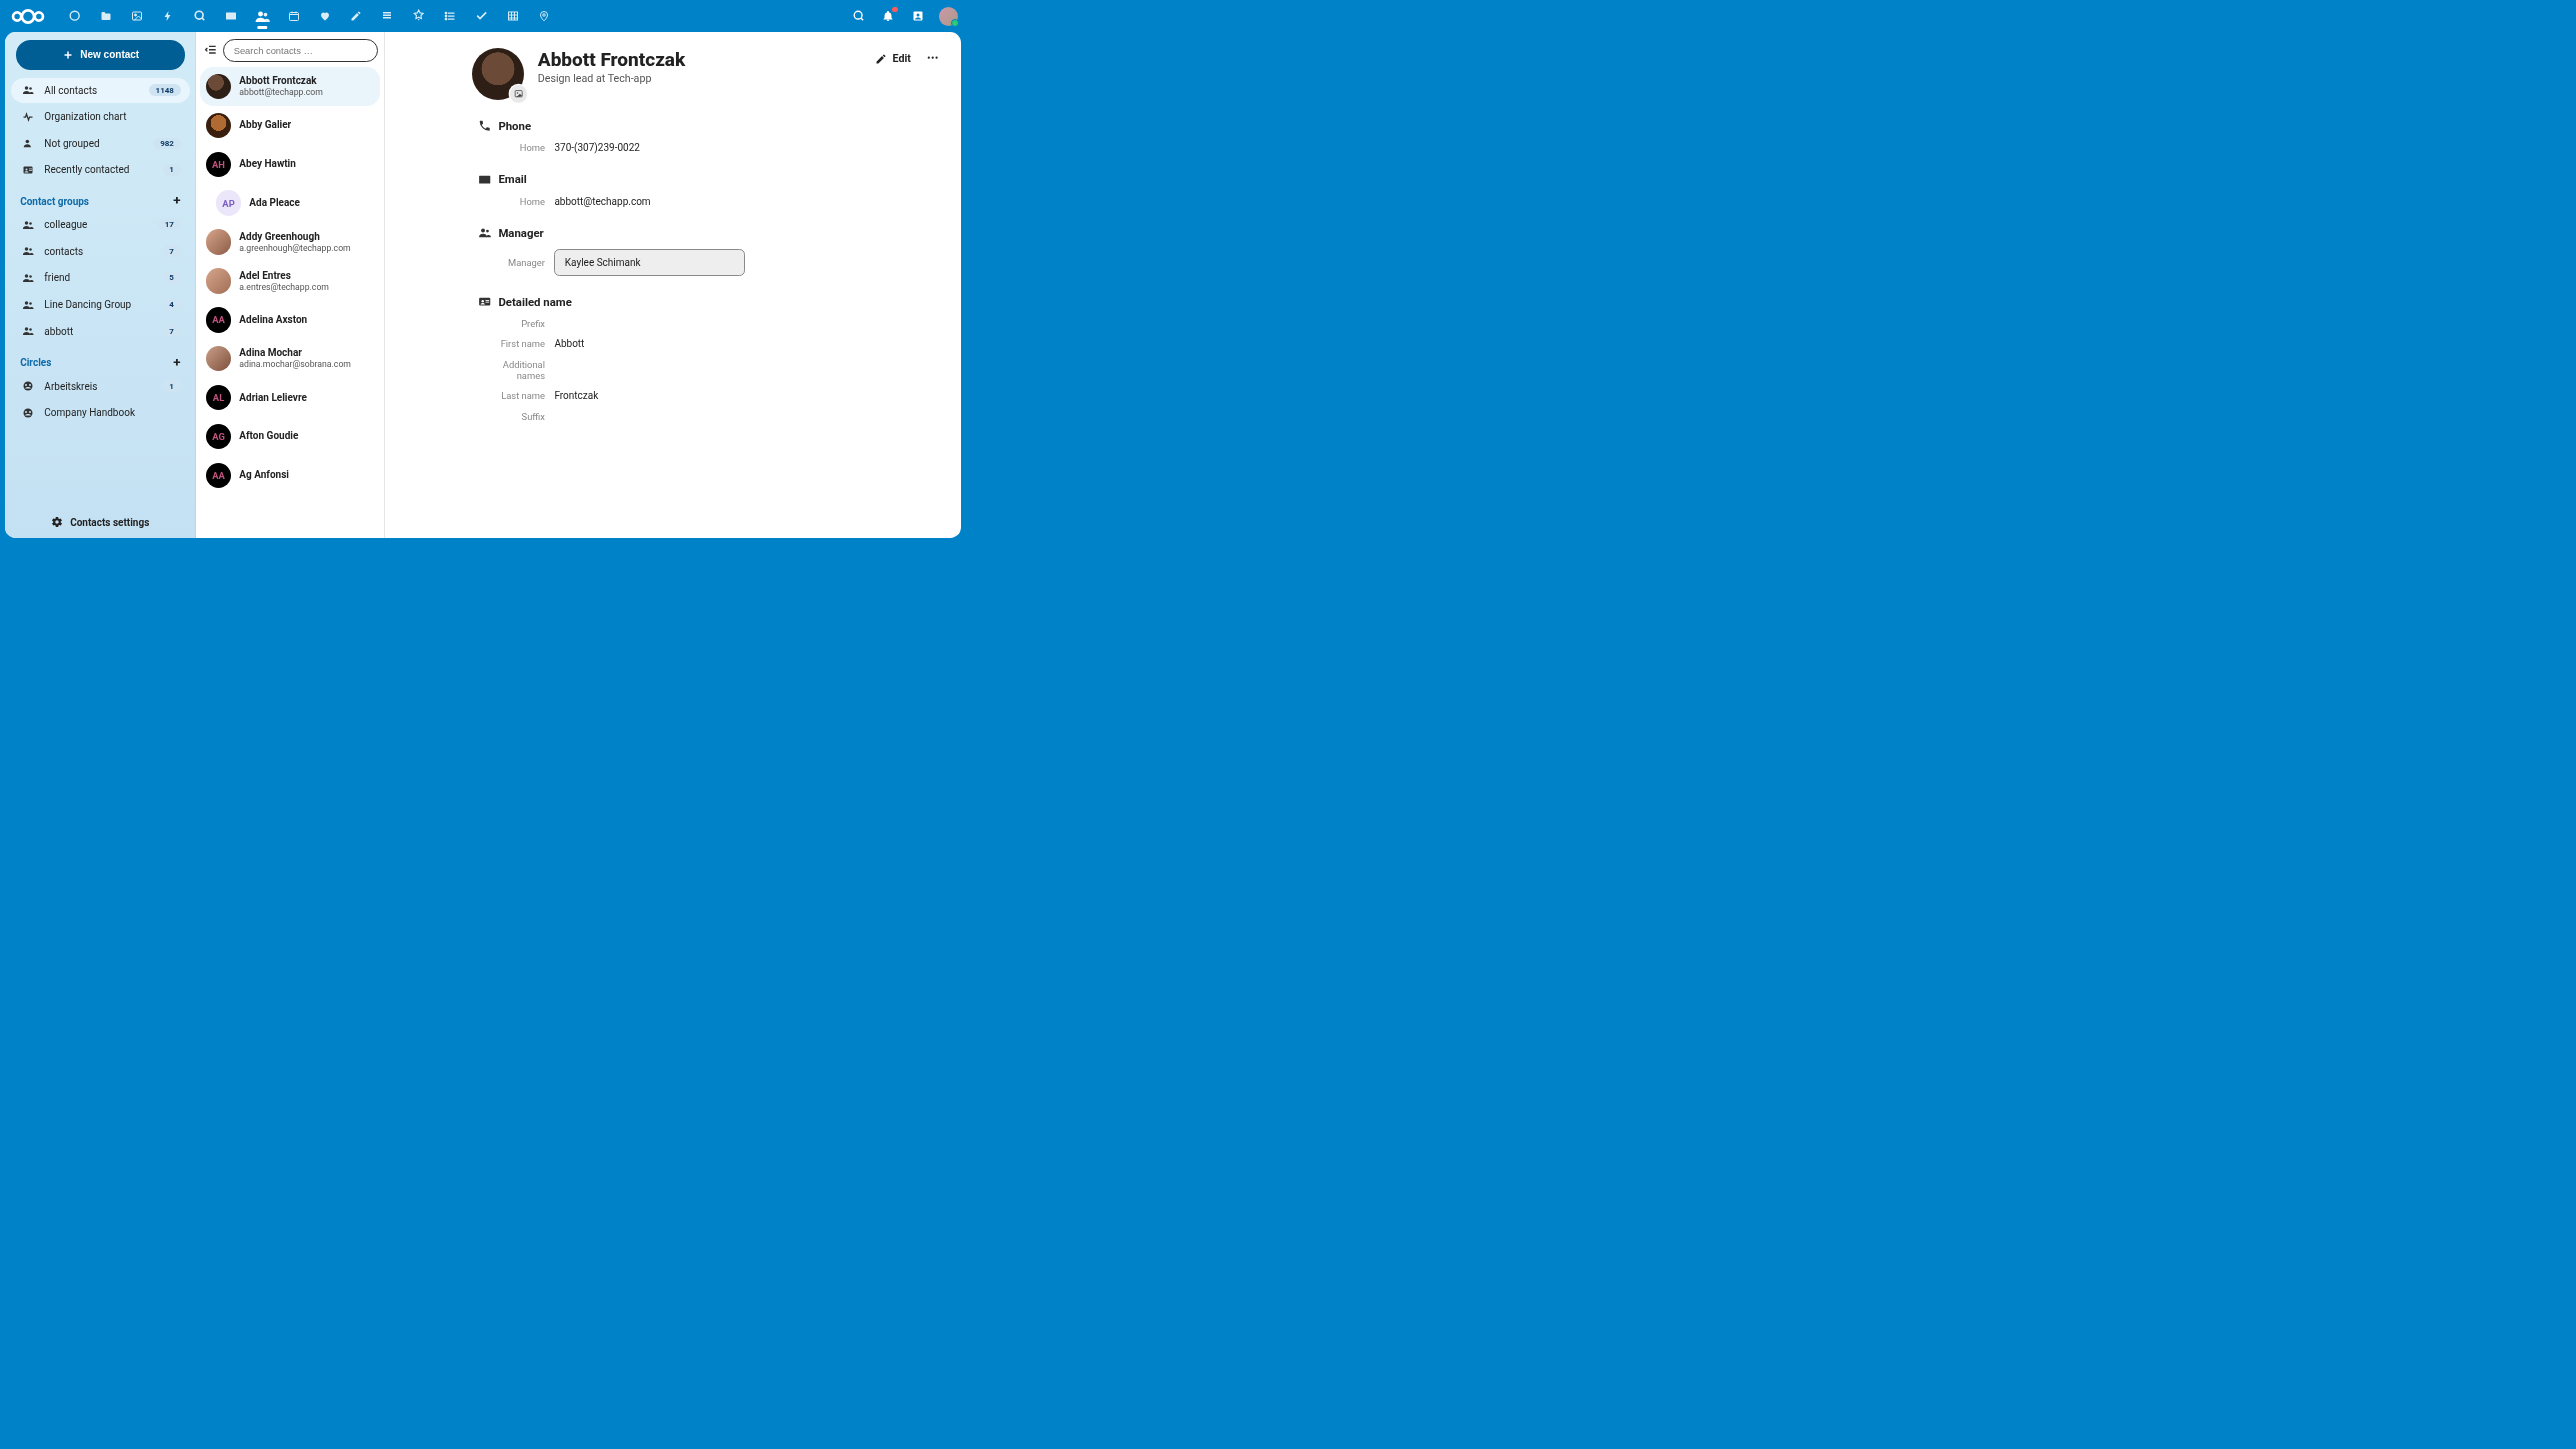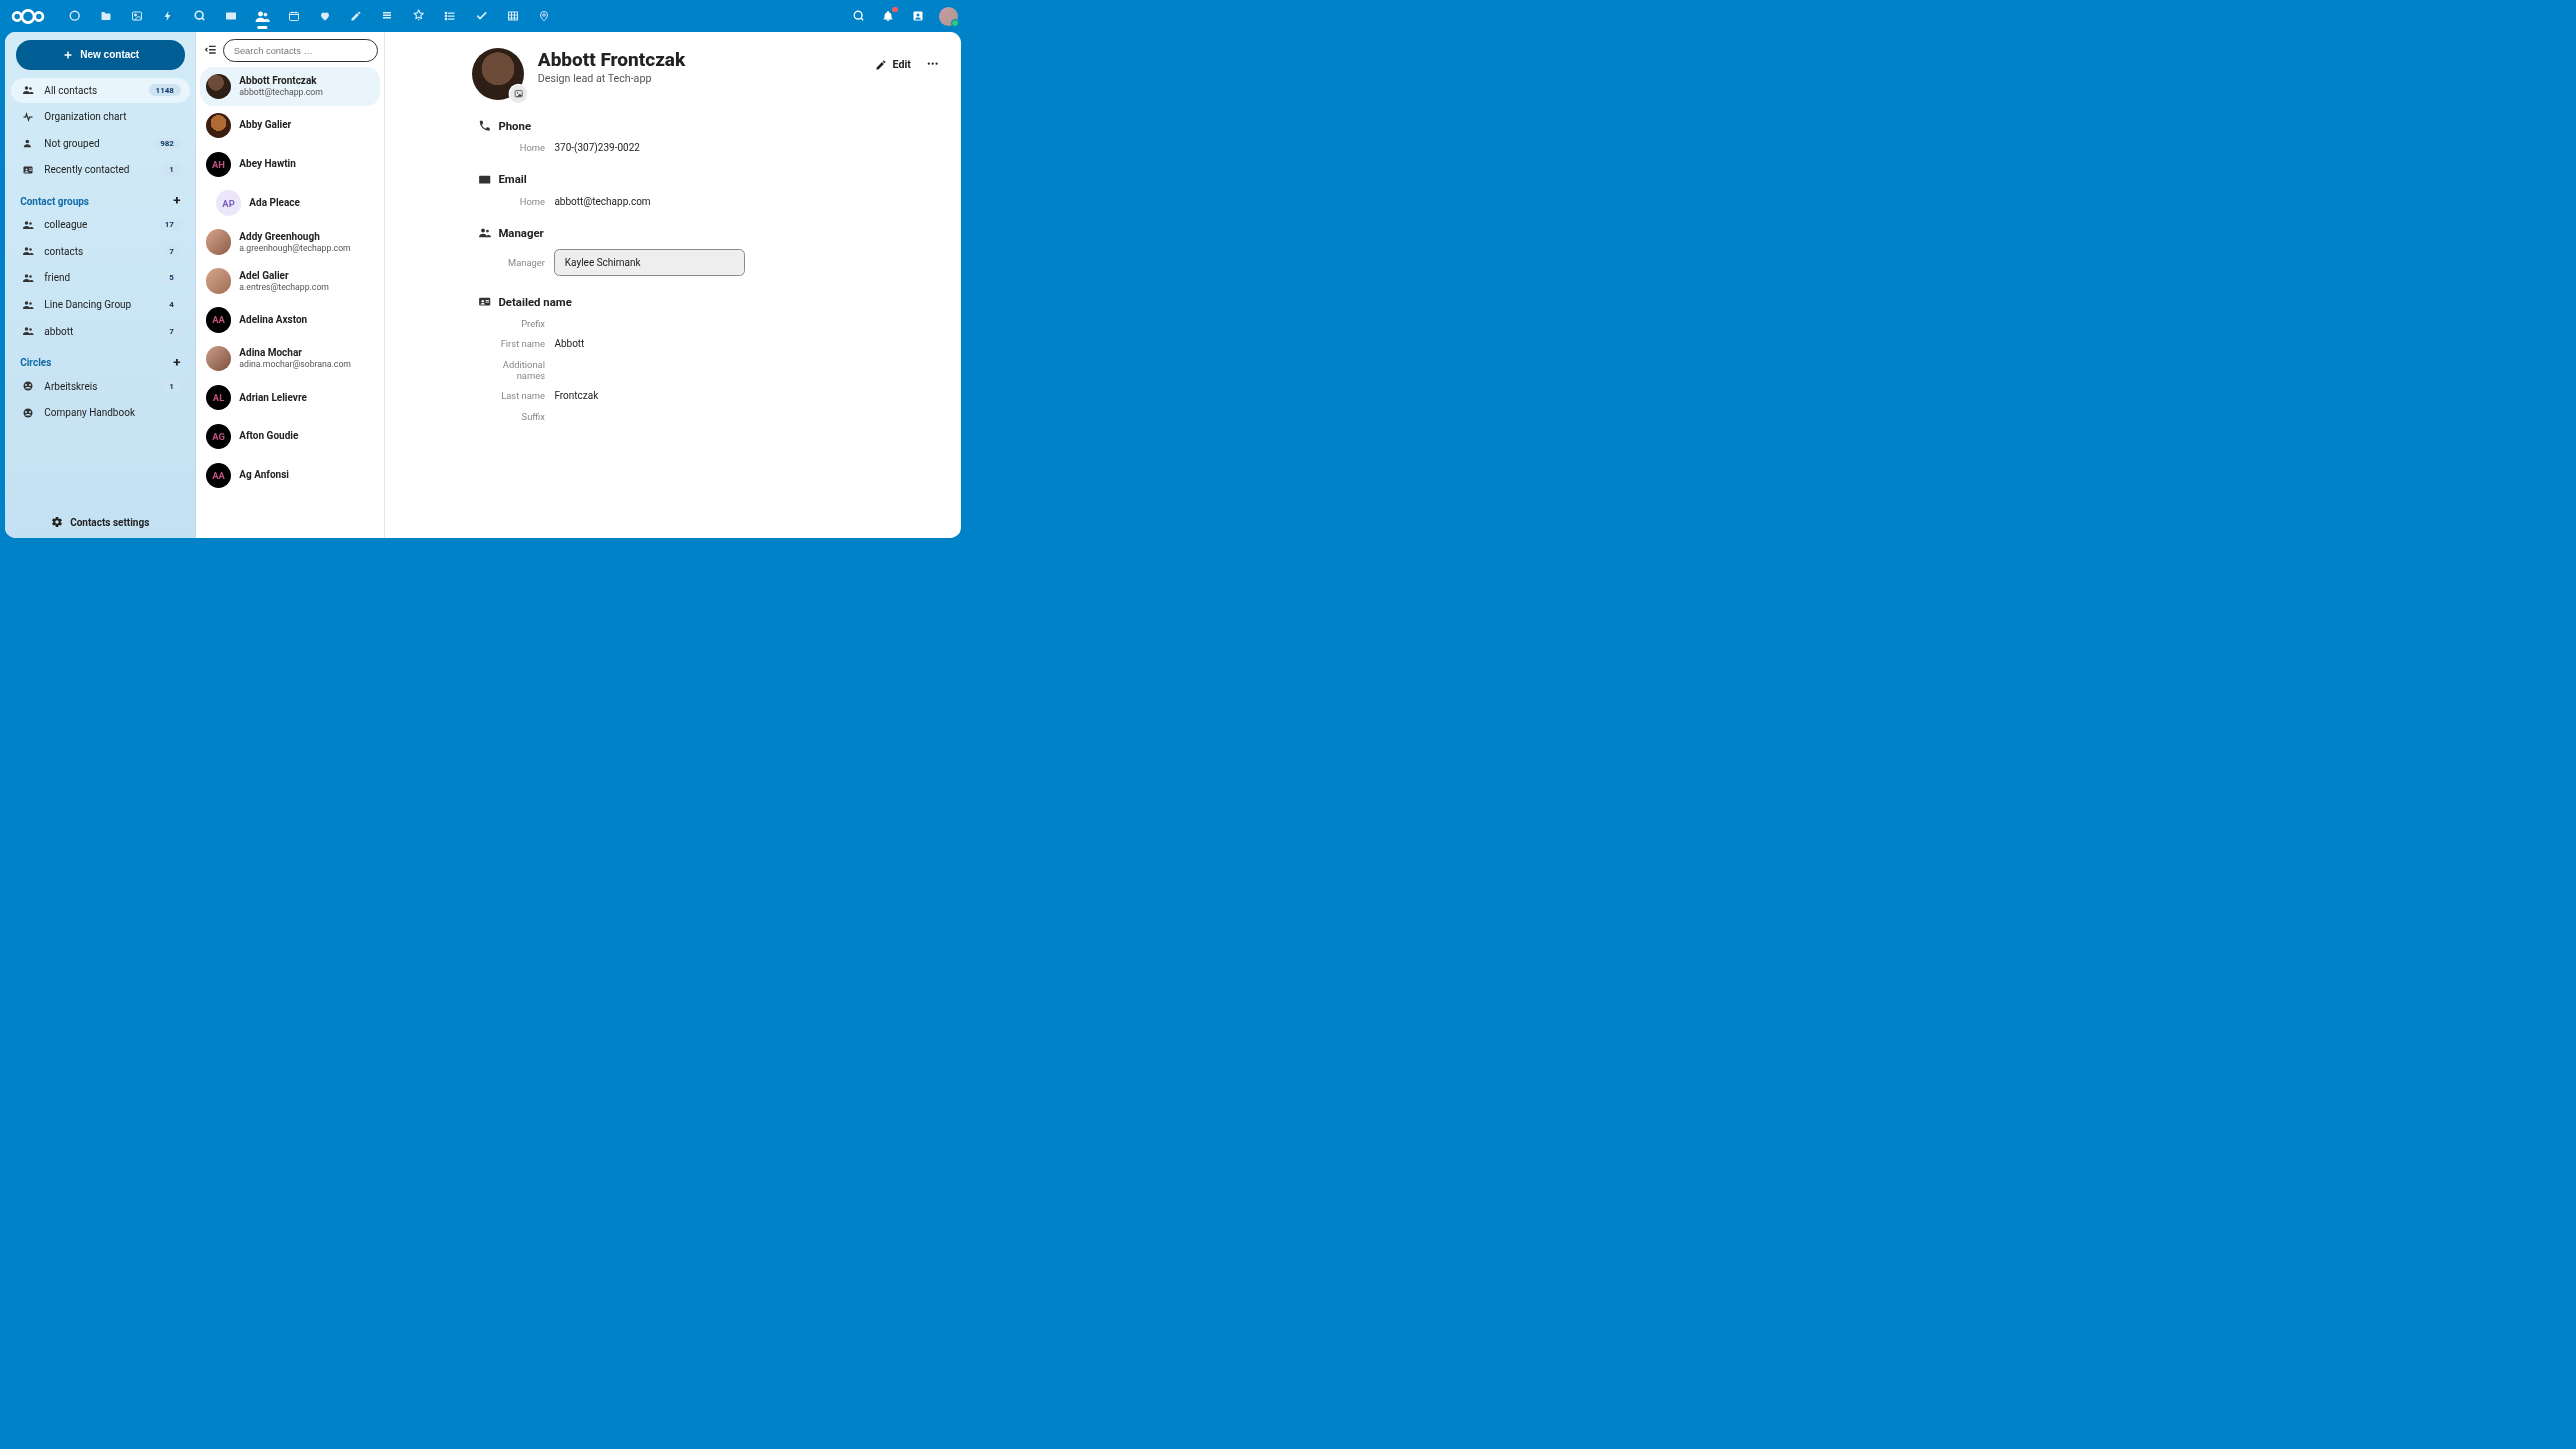--- a/index.html
+++ b/index.html
@@ -153,21 +153,21 @@
   .dhdr { display:flex; align-items:flex-start; gap:13.4px; }
   .dava { width:52px; height:52px; border-radius:50%; background:#8b6b58; flex:0 0 52px; position:relative;}
   .dava .chooser {
     position:absolute; bottom:-2.7px; right:-2.7px; width:17.4px; height:17.4px; border-radius:50%;
     background:#e9e9e9; display:flex; align-items:center; justify-content:center; color:#444;
     box-shadow:0 0 0 1.3px #fff;
   }
   .dtitle { flex:1; }
   .dtitle h1 { margin:0; font-size:19px; font-weight:800; }
   .dtitle .sub { color:#555; font-size:10.7px; margin-top:1.3px; }
-  .dactions { display:flex; align-items:center; gap:14.8px; margin-top:9px; }
+  .dactions { display:flex; align-items:center; gap:14.8px; margin-top:3px; }
   .editbtn { display:flex; align-items:center; gap:5.4px; font-weight:700; font-size:10.7px; cursor:pointer; }
   .morebtn { cursor:pointer; }
 
   .dsection { margin-top:19px; }
   .drow { display:flex; align-items:center; gap:7px; }
   .drow.head { font-weight:700; font-size:11.4px; }
   .drow .icn { width:19px; display:flex; justify-content:flex-end; color:#333; }
   .kv { display:flex; align-items:center; margin-top:9.4px; }
   .kv .k { width:82px; text-align:right; color:#888; font-size:9.4px; padding-right:9.4px;}
   .kv .v { font-size:10px; }
@@ -525,21 +525,21 @@
         <div class="citem">
           <span class="cav av-photo3"></span>
           <div class="ctext">
             <span class="cname">Addy Greenhough</span>
             <span class="csub">a.greenhough@techapp.com</span>
           </div>
         </div>
         <div class="citem">
           <span class="cav av-photo4"></span>
           <div class="ctext">
-            <span class="cname">Adel Galier</span>
+            <span class="cname">Adel Entres</span>
             <span class="csub">a.entres@techapp.com</span>
           </div>
         </div>
         <div class="citem">
           <span class="cav av-init-pink">AA</span>
           <div class="ctext">
               <span class="cname">Adelina Axston</span>
             </div>
         </div>
         <div class="citem">

